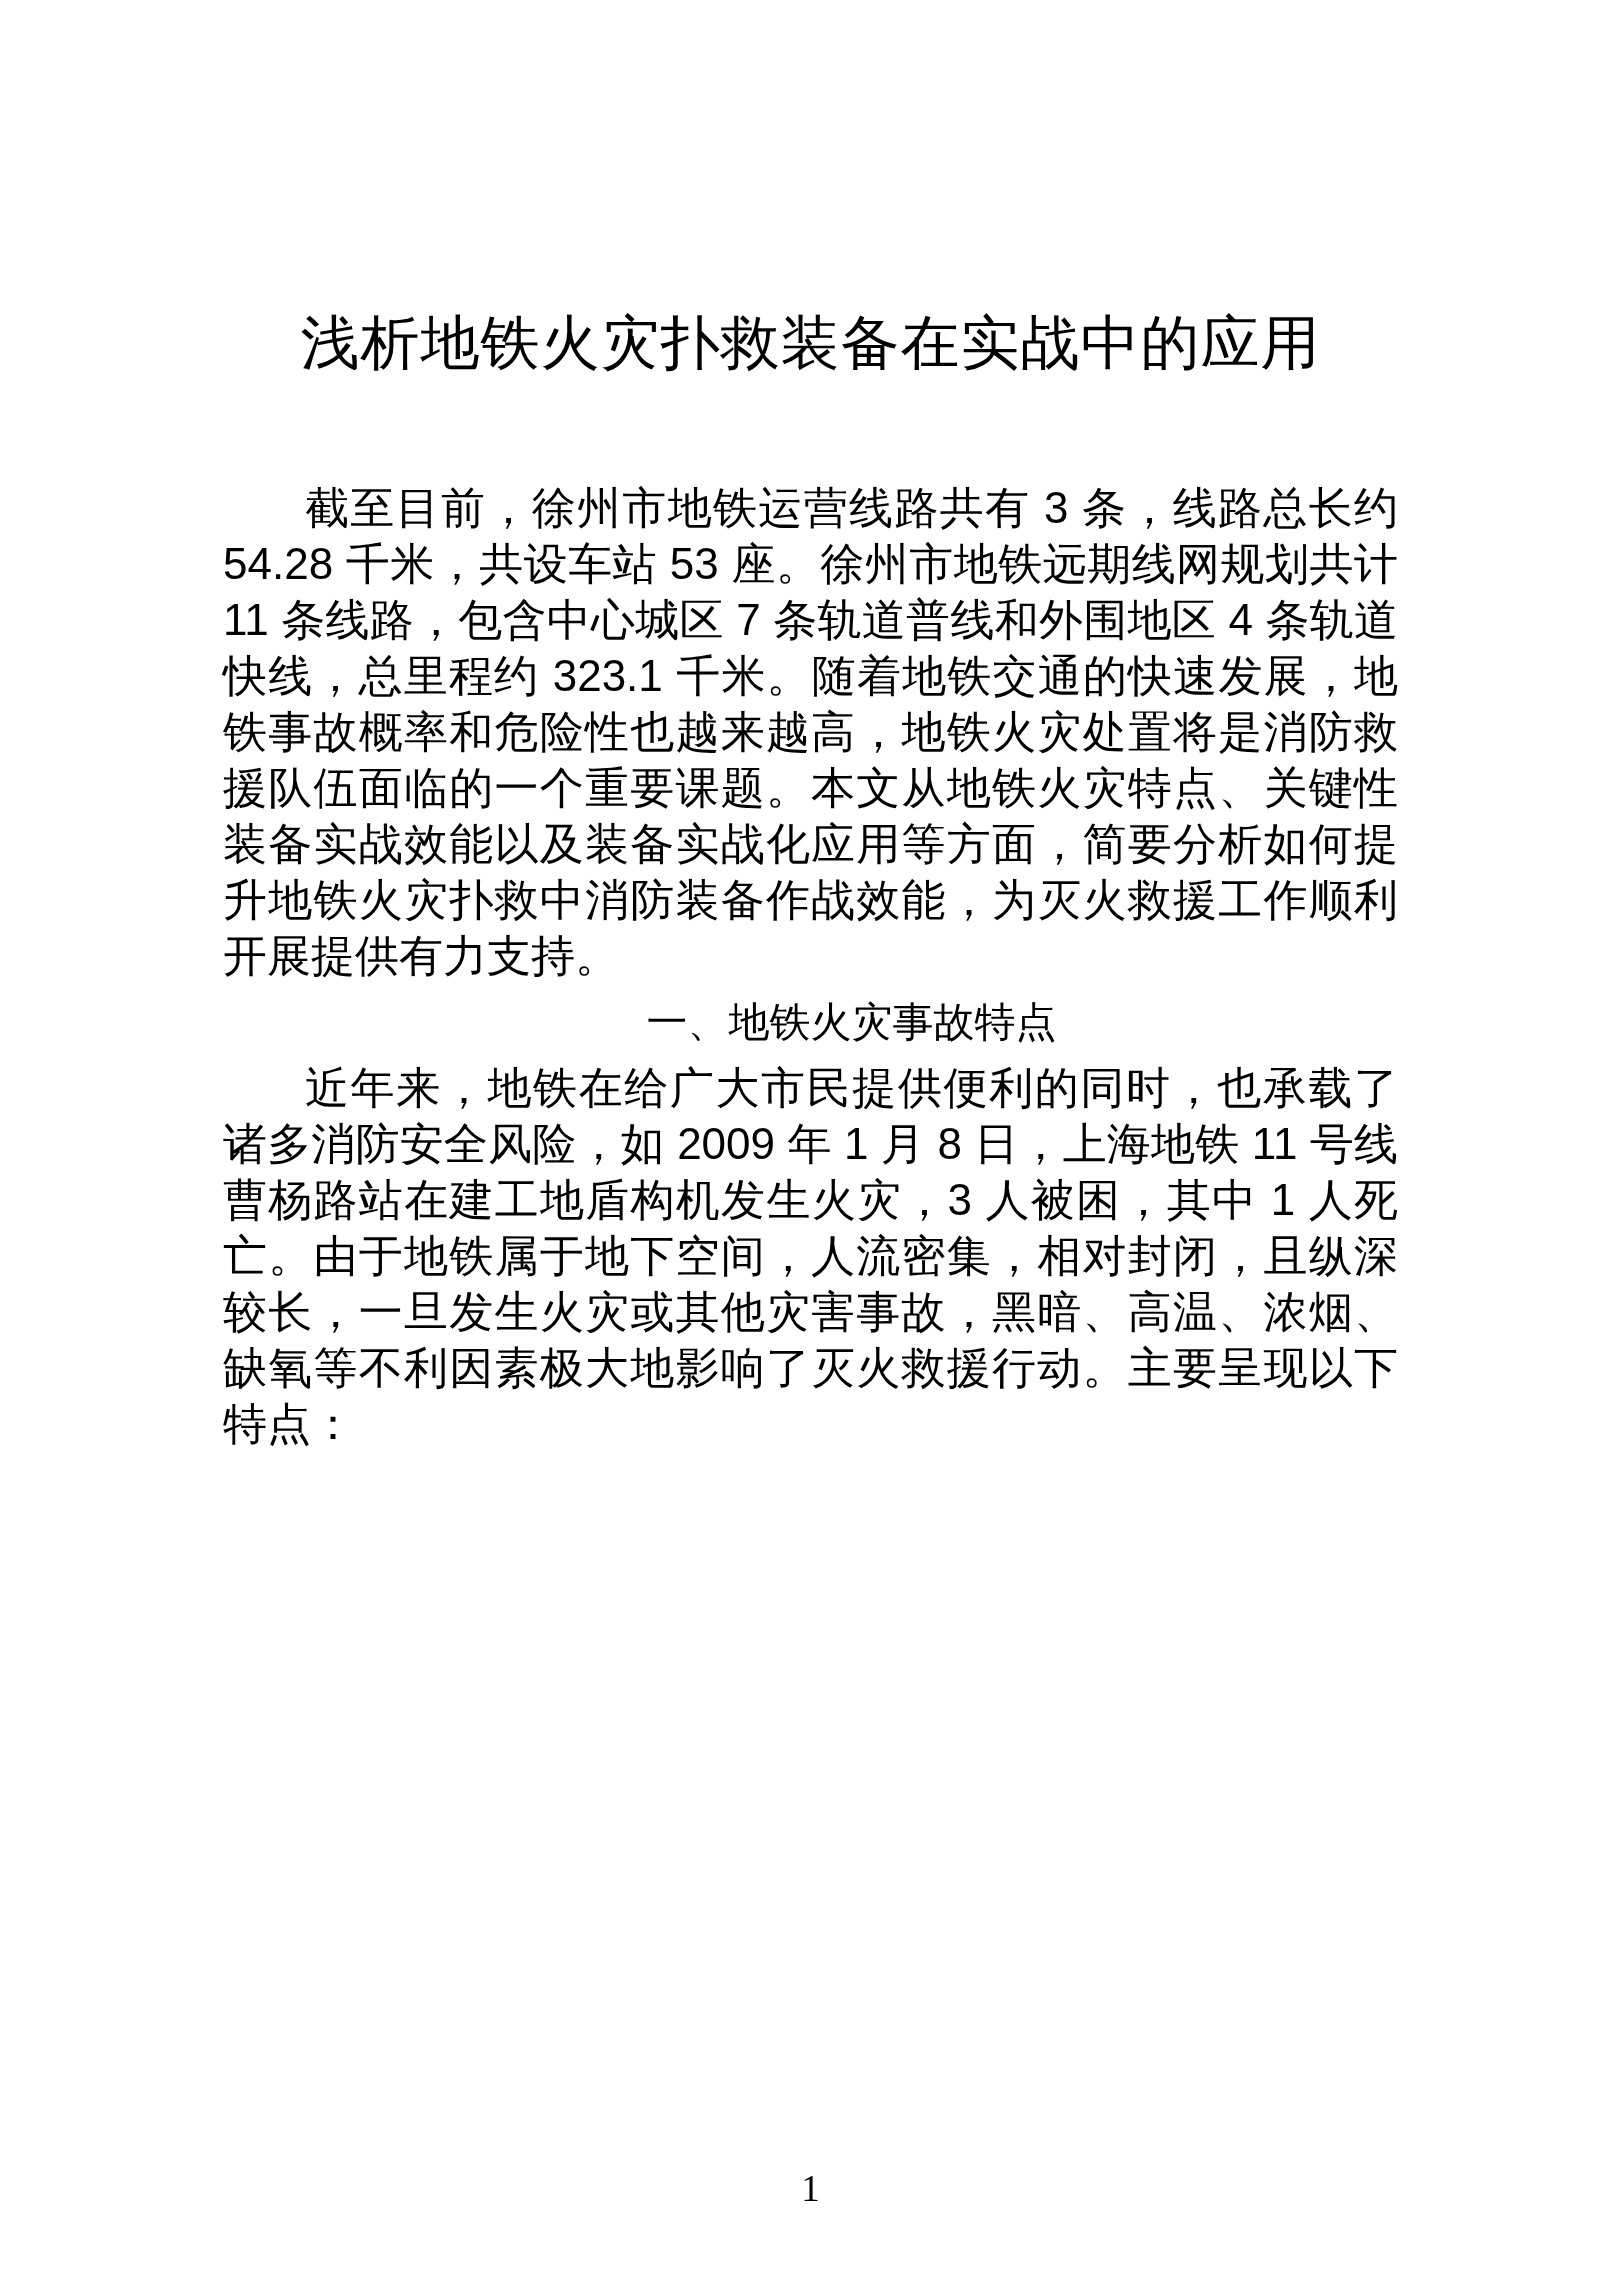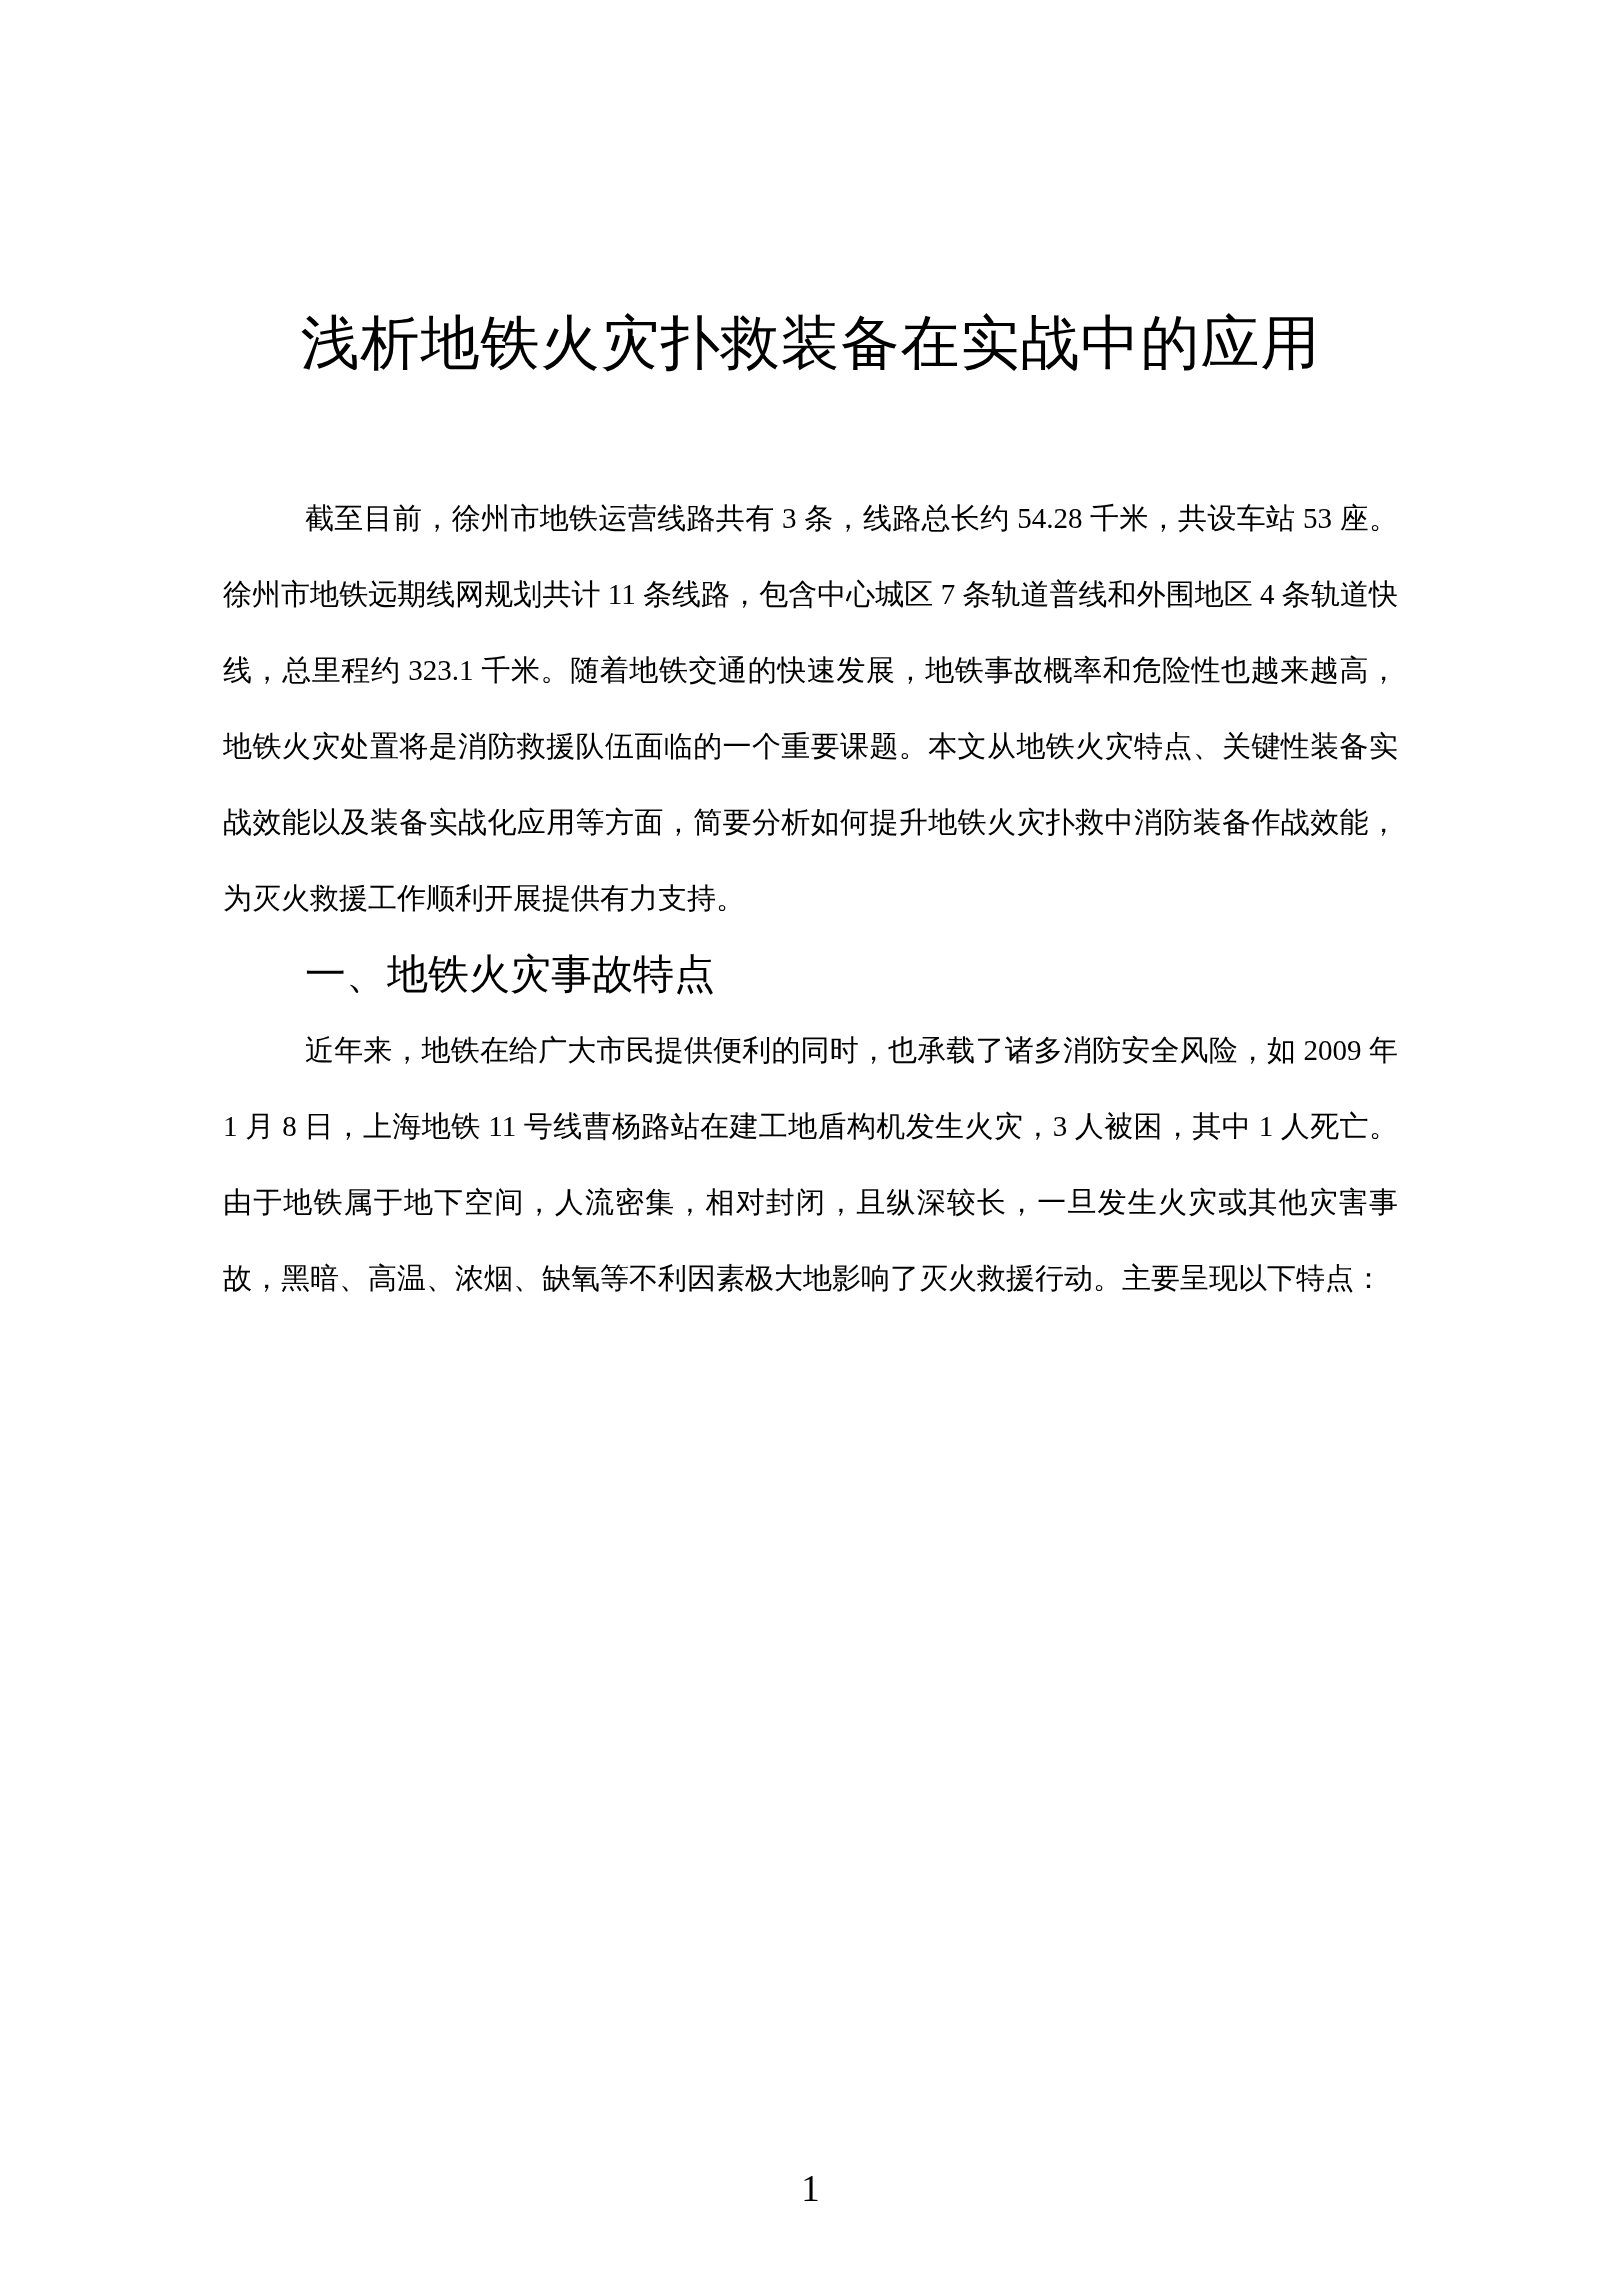--- a/index.html
+++ b/index.html
@@ -23,34 +23,35 @@
     margin: 0 0 98px 0;
     font-size: 59px;
     line-height: 78px;
     font-weight: 500;
     text-align: center;
     letter-spacing: 1px;
     font-family: "Liberation Serif", "DejaVu Serif", serif;
   }
   .body-para {
     margin: 0;
-    font-size: 29px;
-    line-height: 76px;
+    font-size: 44px;
+    line-height: 56px;
     text-align: justify;
     text-justify: inter-ideograph;
     text-indent: 82px;
-    font-family: Liberation Serif, serif;
+    font-family: Liberation Sans, sans-serif;
   }
   .section-heading {
     margin: 0;
     font-size: 41px;
     line-height: 76px;
     text-indent: 82px;
     font-weight: normal;
     font-family: "Liberation Sans", "DejaVu Sans", sans-serif;
+    text-align: center;
   }
   .page-number {
     position: absolute;
     bottom: 83px;
     left: 0;
     width: 100%;
     text-align: center;
     font-size: 37px;
     line-height: 43px;
     font-family: "Liberation Serif", "DejaVu Serif", serif;

